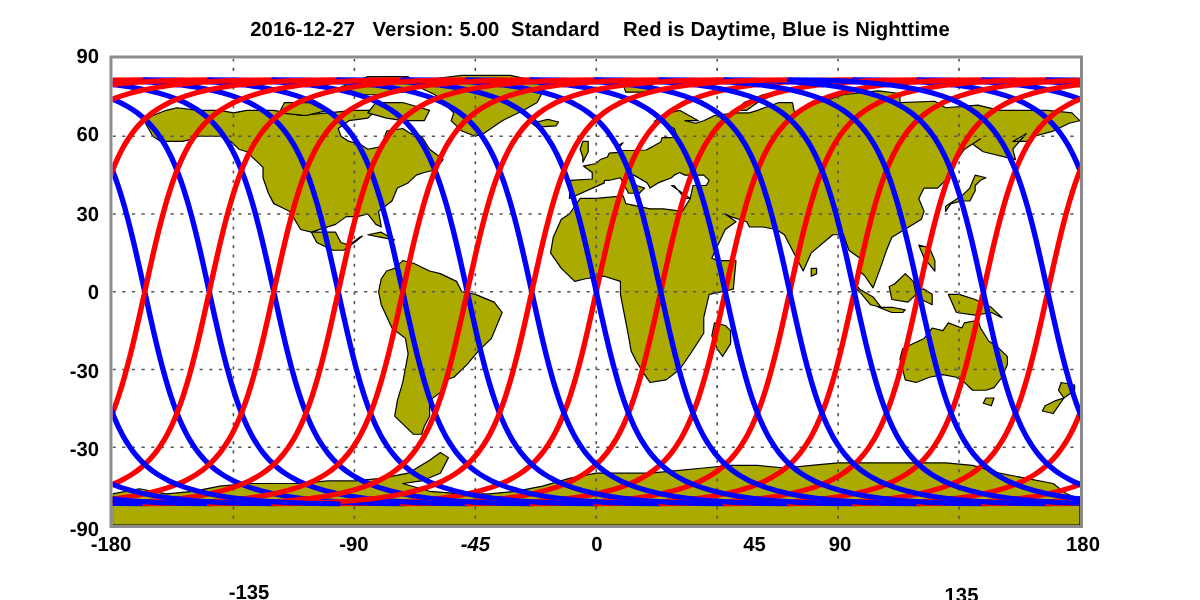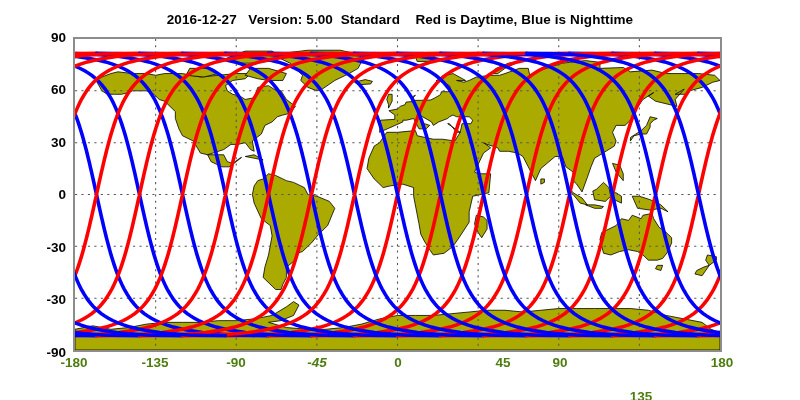--- a/index.html
+++ b/index.html
@@ -18,21 +18,21 @@
     position:absolute;left:73px;top:37px;width:649px;height:315px;
     border:2px solid #8c8c8c;box-sizing:border-box;background:#ffffff;
   }
   #map-svg{position:absolute;left:0;top:0;width:100%;height:100%;display:block;}
   .ytick-label{
     position:absolute;right:0;text-align:right;font-size:13.5px;
     font-weight:bold;color:#000;line-height:1;width:40px;
   }
   .xtick-label{
     position:absolute;top:0;text-align:center;font-size:13.5px;
-    font-weight:bold;color:#4d7c0f;line-height:1;width:60px;
+    font-weight:bold;color:#000000;line-height:1;width:60px;
   }
   #ylabels{position:absolute;left:22px;top:0;width:44px;height:400px;}
   #xlabels{position:absolute;left:0;top:356px;width:800px;height:22px;}
 </style>
 </head>
 <body>
 
 <div id="figure">
 
   <div id="plot-title">2016-12-27   Version: 5.00  Standard    Red is Daytime, Blue is Nighttime</div>
@@ -42,21 +42,21 @@
     <div class="ytick-label" style="top:83px;">60</div>
     <div class="ytick-label" style="top:136px;">30</div>
     <div class="ytick-label" style="top:188px;">0</div>
     <div class="ytick-label" style="top:241px;">-30</div>
     <div class="ytick-label" style="top:293px;">-30</div>
     <div class="ytick-label" style="top:346px;">-90</div>
   </div>
 
   <div id="xlabels">
     <div class="xtick-label" style="left:44px;">-180</div>
-    <div class="xtick-label" style="left:125px;">-135</div>
+    <div class="xtick-label" style="left:136px;margin-top:32px;">-135</div>
     <div class="xtick-label" style="left:206px;">-90</div>
     <div class="xtick-label" style="left:287px;font-style:italic;">-45</div>
     <div class="xtick-label" style="left:368px;">0</div>
     <div class="xtick-label" style="left:473px;">45</div>
     <div class="xtick-label" style="left:530px;">90</div>
     <div class="xtick-label" style="left:611px;margin-top:34px;">135</div>
     <div class="xtick-label" style="left:692px;">180</div>
   </div>
 
   <div id="plot-area">

